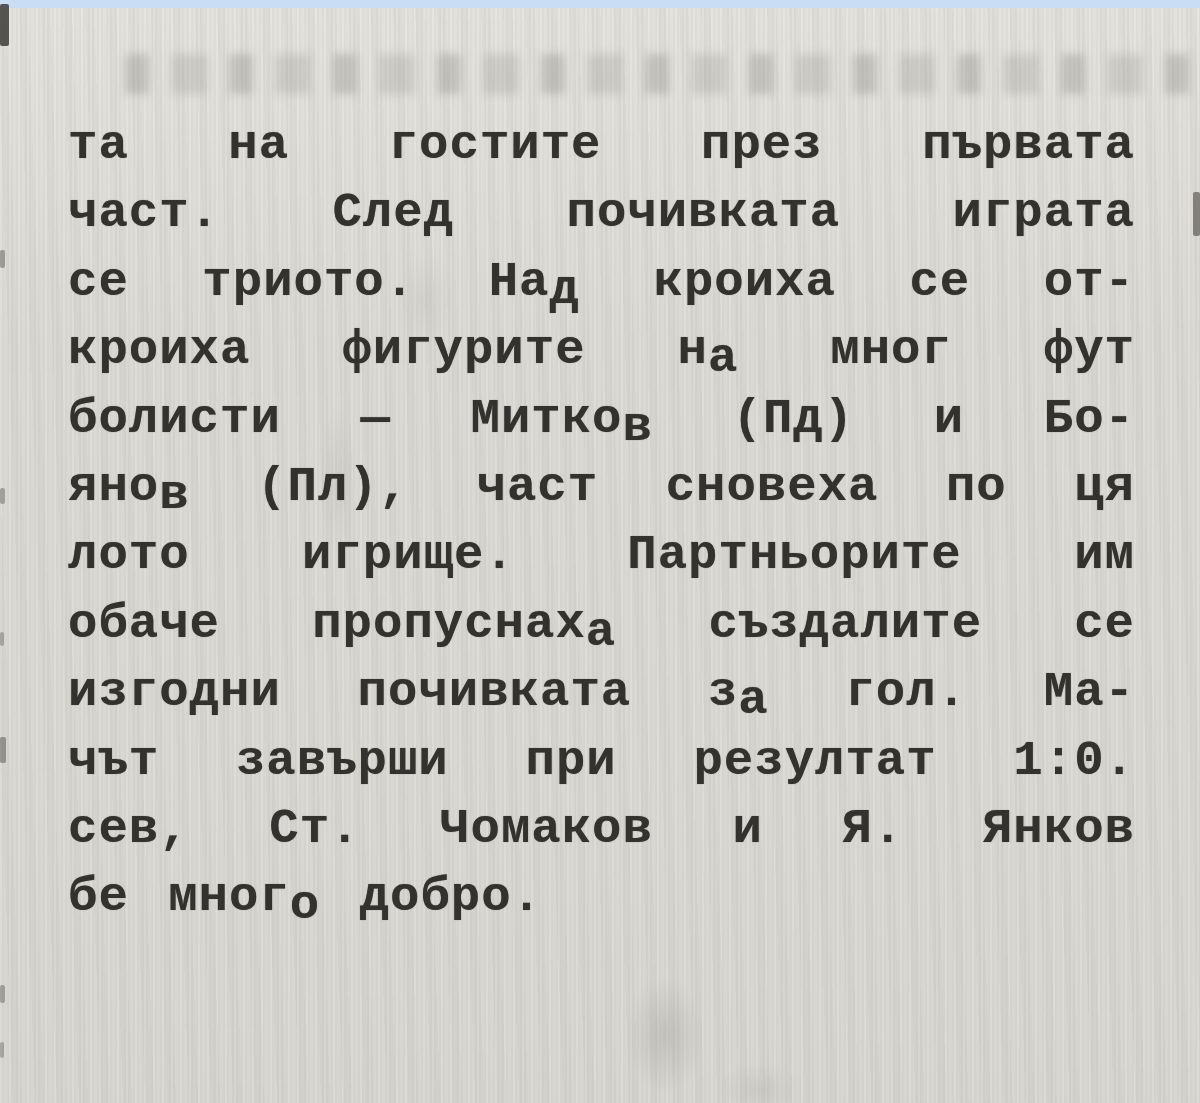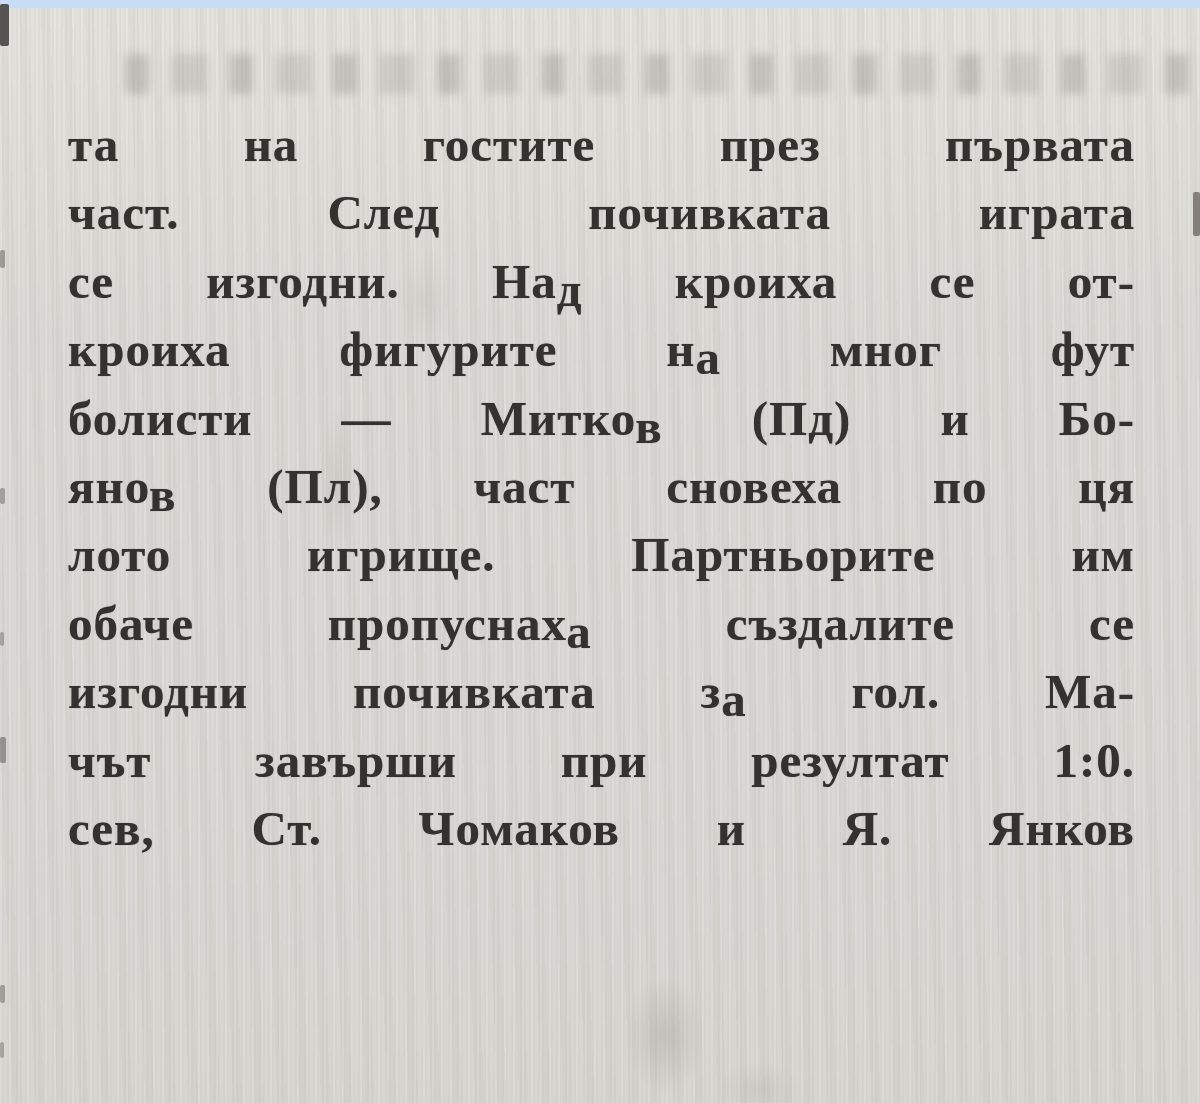--- a/index.html
+++ b/index.html
@@ -55,21 +55,21 @@
     background:
       radial-gradient(55px 85px at 665px 1035px, rgba(140,138,132,0.28), transparent 70%),
       radial-gradient(26px 110px at 338px 480px, rgba(150,148,142,0.18), transparent 70%),
       radial-gradient(42px 68px at 425px 300px, rgba(158,156,150,0.15), transparent 70%),
       radial-gradient(60px 40px at 760px 1090px, rgba(150,148,142,0.18), transparent 70%);
   }
 
   
   .text-block {
     position: absolute; left: 68px; top: 111px; width: 1067px;
-    font-family: Liberation Serif, serif;
+    font-family: Liberation Mono, monospace;
     font-size: 49px; font-weight: 700;
     line-height: 68.4px;
     color: #34322e;
     letter-spacing: 1px; word-spacing: 9px;
     text-shadow: 0 0 1px rgba(52,50,46,0.55);
   }
   .text-line { text-align: justify; text-align-last: justify; }
   .text-line.last-line { text-align-last: left; }
   .drop { position: relative; top: 8px; }
 
@@ -90,29 +90,30 @@
 <div class="page">
 
   <div class="top-strip"></div>
   <div class="texture"></div>
   <div class="ghost-row"></div>
   <div class="smudges"></div>
 
   <div class="text-block">
       <div class="text-line">та на гостите през първата</div>
       <div class="text-line">част. След почивката играта</div>
-      <div class="text-line"><span>се изгодни. На</span><span class="drop">д</span><span> кроиха се от-</span></div>
+      <div class="text-line"><span>се триото. На</span><span class="drop">д</span><span> кроиха се от-</span></div>
       <div class="text-line"><span>кроиха фигурите н</span><span class="drop">а</span><span> мног фут</span></div>
       <div class="text-line"><span>болисти — Митко</span><span class="drop">в</span><span> (Пд) и Бо-</span></div>
       <div class="text-line"><span>яно</span><span class="drop">в</span><span> (Пл), част сновеха по ця</span></div>
       <div class="text-line">лото игрище. Партньорите им</div>
       <div class="text-line"><span>обаче пропуснах</span><span class="drop">а</span><span> създалите се</span></div>
       <div class="text-line"><span>изгодни почивката з</span><span class="drop">а</span><span> гол. Ма-</span></div>
       <div class="text-line">чът завърши при резултат 1:0.</div>
       <div class="text-line">сев, Ст. Чомаков и Я. Янков</div>
+      <div class="text-line last-line"><span>бе мног</span><span class="drop">о</span><span> добро.</span></div>
     </div>
 
   <div class="edge-mark em-1"></div>
   <div class="edge-mark em-2"></div>
   <div class="edge-mark em-3"></div>
   <div class="edge-mark em-4"></div>
   <div class="edge-mark em-5"></div>
   <div class="edge-mark em-6"></div>
   <div class="edge-mark em-7"></div>
   <div class="edge-mark em-8"></div>

